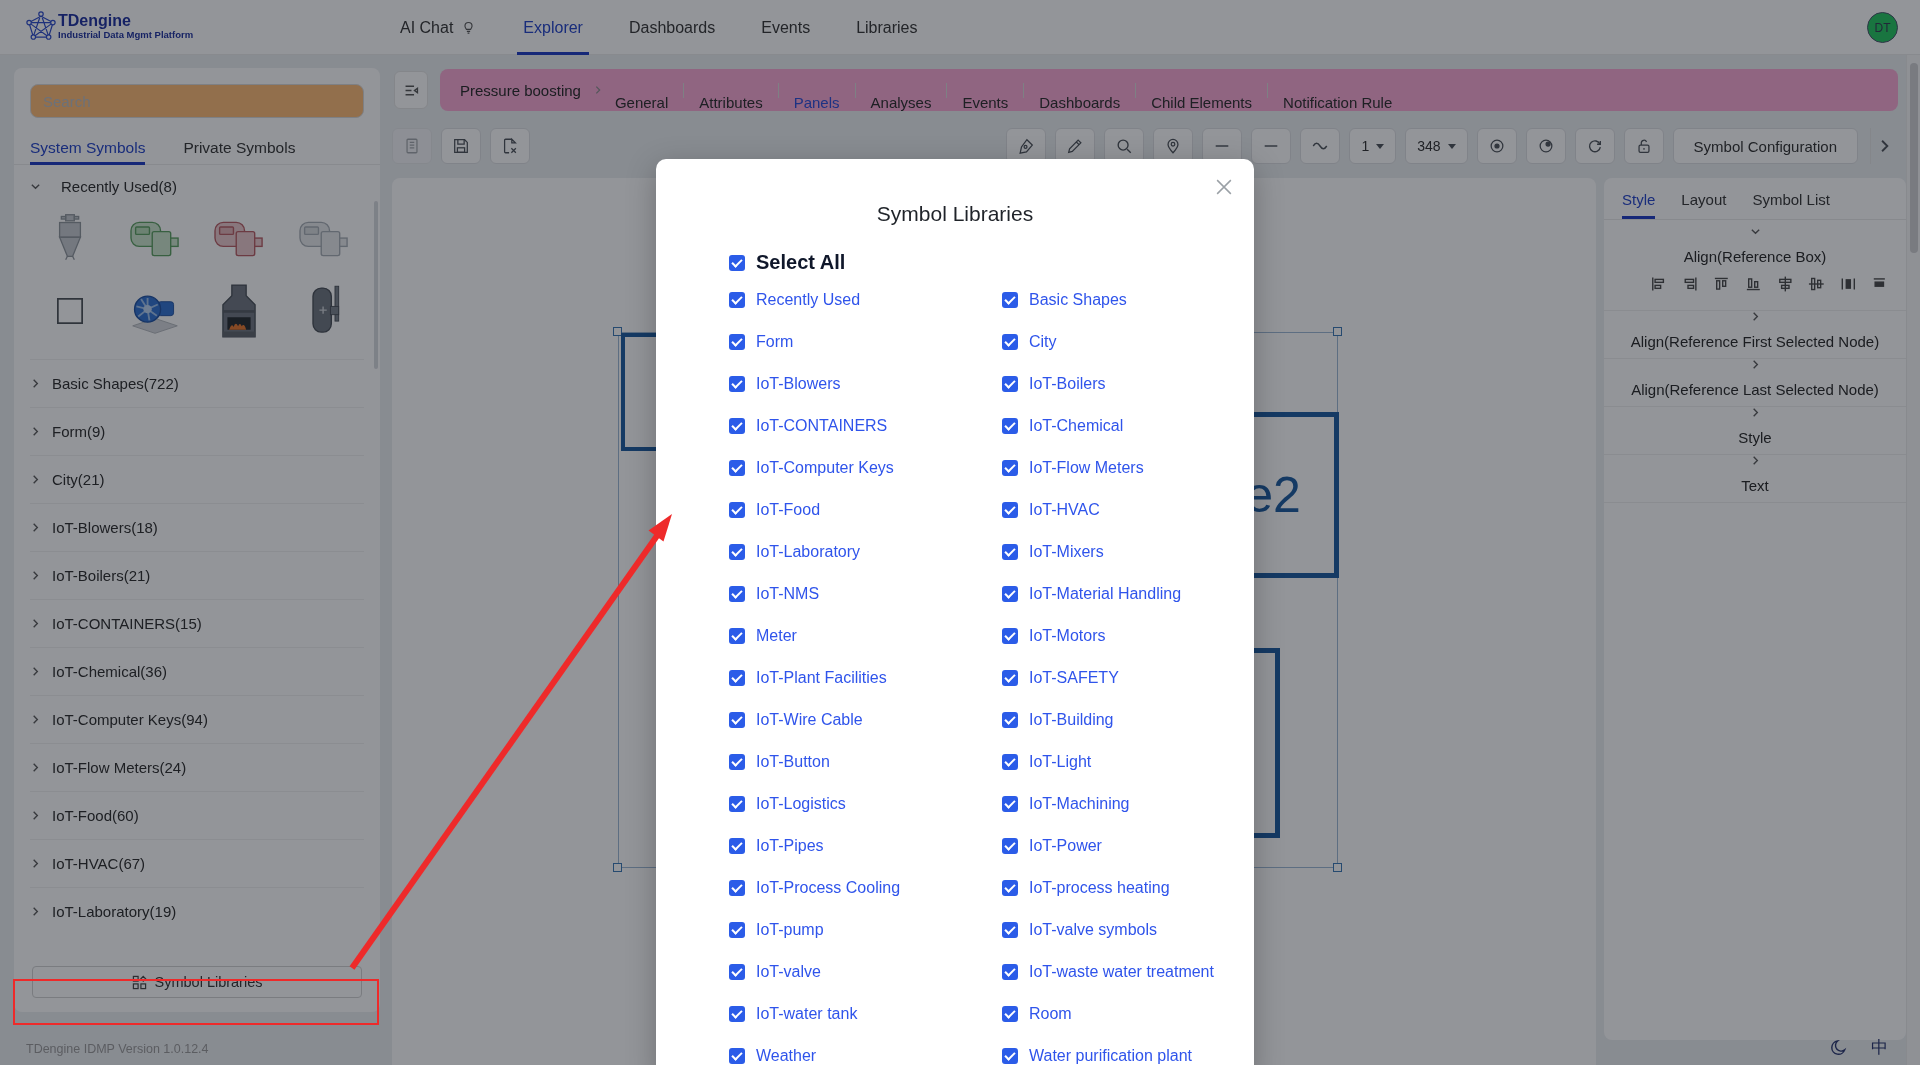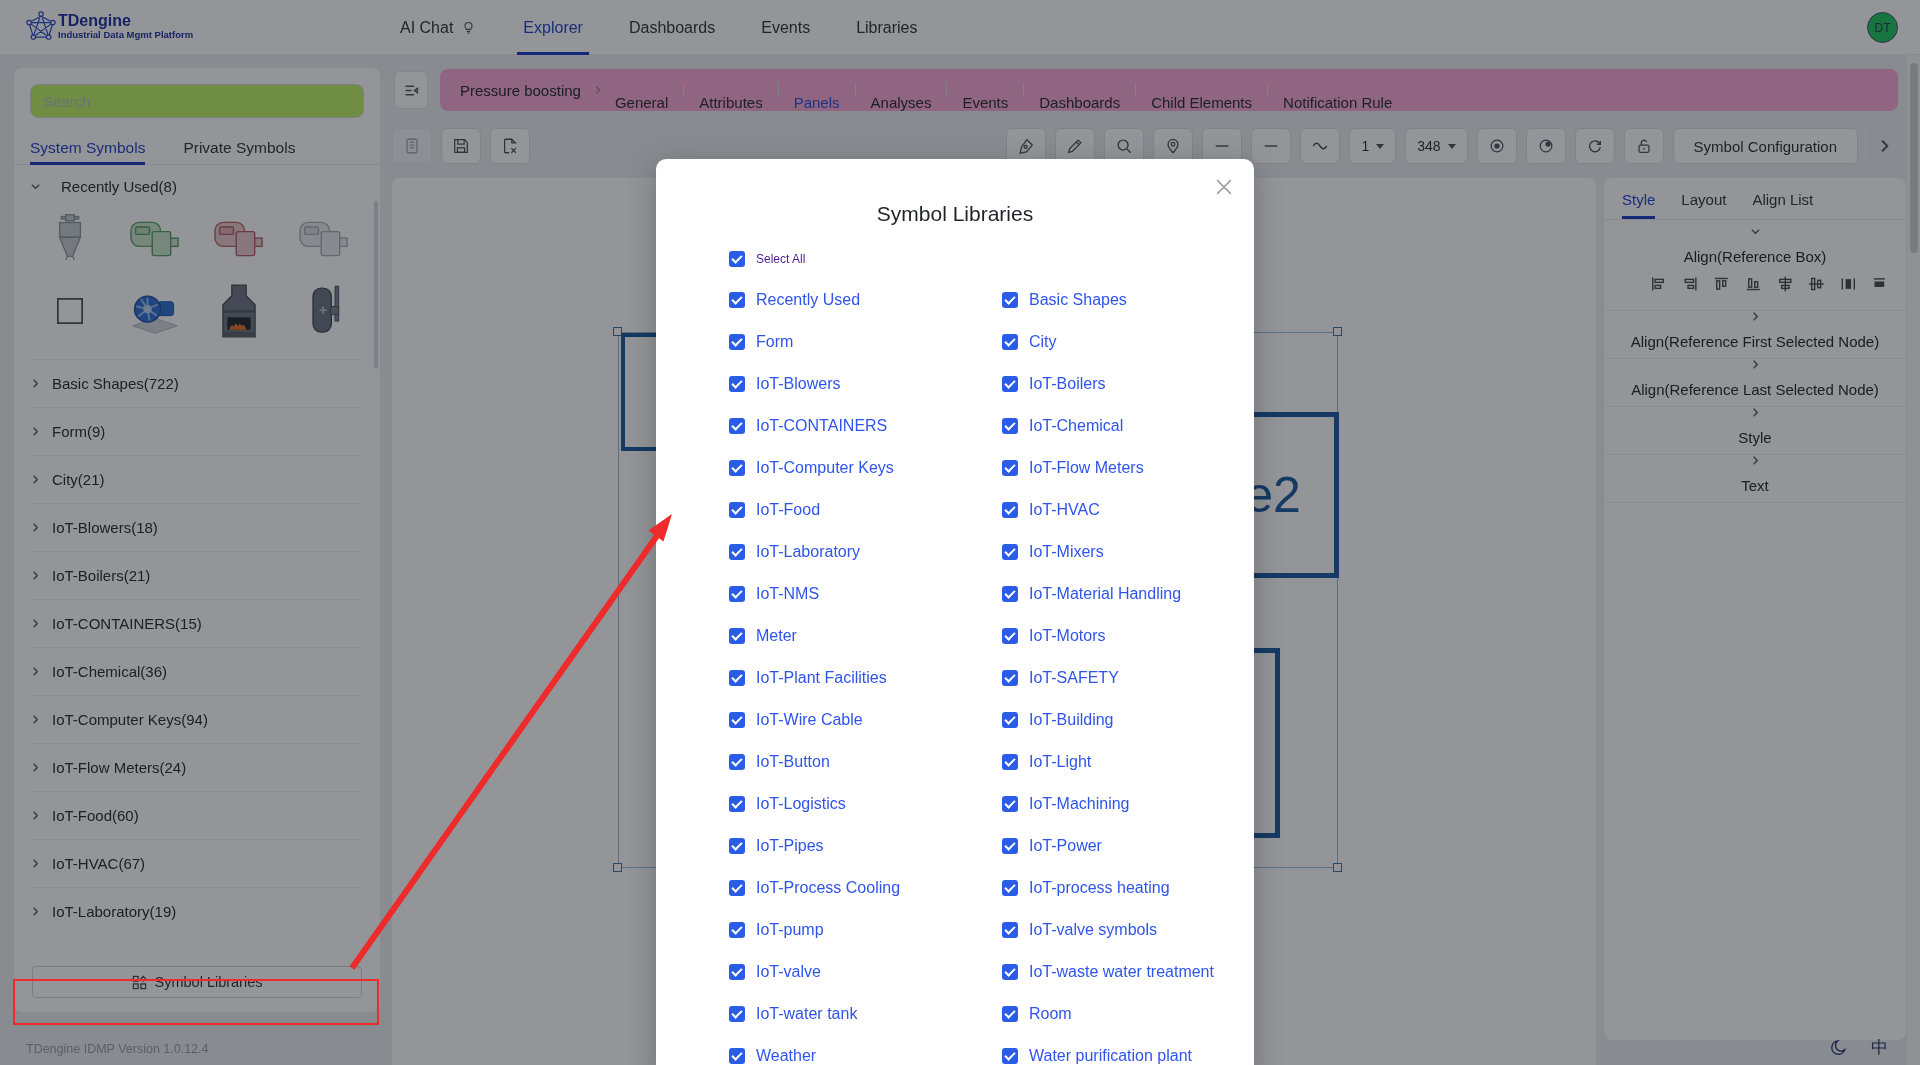--- a/index.html
+++ b/index.html
@@ -14,21 +14,21 @@
   .brand-sub { font-size:9.5px; font-weight:bold; color:#1c2f9e; }
   .top-nav { position:absolute; left:400px; top:0; height:55px; display:flex; gap:46px; }
   .nav-item { position:relative; display:flex; align-items:center; gap:7px; font-size:16px; color:#333; cursor:pointer; }
   .nav-item.active { color:#2242c9; }
   .nav-item.active::after { content:''; position:absolute; left:-6px; right:-6px; bottom:0; height:3px; background:#1d39c4; }
   .avatar { position:absolute; right:22px; top:12px; width:31px; height:31px; border:1.5px solid #49526b; border-radius:50%; display:flex; align-items:center; justify-content:center; font-size:12px; color:#30394f; background:#22c55e; }
 
   
   .sidebar-card { position:absolute; left:14px; top:68px; width:366px; height:944px; background:#fff; border-radius:8px; display:flex; flex-direction:column; z-index:1; }
   .search-wrap { margin:16px 16px 0; height:34px; }
-  .search-input { width:100%; height:34px; border:1px solid #d9d9d9; border-radius:8px; padding:0 12px; font-size:15px; color:#333; outline:none; font-family:"Liberation Sans",sans-serif; background:#bef264; }
+  .search-input { width:100%; height:34px; border:1px solid #d9d9d9; border-radius:8px; padding:0 12px; font-size:15px; color:#333; outline:none; font-family:"Liberation Sans",sans-serif; background:#fdba74; }
   .search-input::placeholder { color:#b9bdc4; }
   .sb-tabs { margin-top:13px; padding:0 16px; display:flex; gap:38px; height:34px; border-bottom:1px solid #ececec; }
   .sb-tab { position:relative; font-size:15.5px; color:#333; display:flex; align-items:center; cursor:pointer; }
   .sb-tab.active { color:#2242c9; }
   .sb-tab.active::after { content:''; position:absolute; left:0; right:0; bottom:-1px; height:3px; background:#1d39c4; }
   .sb-scroll { flex:1; overflow:hidden; padding:0 16px; position:relative; }
   .recent-header { height:42px; display:flex; align-items:center; gap:20px; font-size:15px; color:#2a2a2a; cursor:pointer; }
   .chev { width:11px; height:11px; color:#595959; flex:none; }
   .chev.down { transform:rotate(90deg); }
   .thumb-grid { display:grid; grid-template-columns:repeat(4,1fr); gap:8px 12px; padding:0 4px 16px; }
@@ -86,21 +86,21 @@
   
   .corner-icons { position:absolute; right:32px; top:1036px; display:flex; gap:22px; align-items:center; z-index:1; }
   .lang-zh { font-size:17px; color:#27346e; cursor:pointer; }
 
   
   .overlay { position:absolute; inset:0; background:rgba(16,20,28,0.45); z-index:50; }
   .modal { position:absolute; left:656px; top:159px; width:598px; height:920px; background:#fff; border-radius:10px; box-shadow:0 8px 30px rgba(0,0,0,.25); z-index:60; }
   .modal-close { position:absolute; right:19px; top:17px; width:22px; height:22px; display:flex; align-items:center; justify-content:center; color:#9aa0a6; cursor:pointer; }
   .modal-title { margin-top:43px; text-align:center; font-size:21px; color:#1f2329; }
   .select-all-row { position:absolute; left:73px; top:92px; display:flex; align-items:center; gap:11px; cursor:pointer; }
-  .select-all-label { font-size:12px; font-weight:normal; color:#4c1d95; }
+  .select-all-label { font-size:20px; font-weight:bold; color:#0f172a; }
   .lib-grid { position:absolute; left:73px; top:120px; right:30px; display:grid; grid-template-columns:273px auto; grid-auto-rows:42px; align-items:center; }
   .lib-item { display:flex; align-items:center; gap:11px; cursor:pointer; }
   .lib-label { font-size:16px; color:#2f54eb; }
   .cbx { position:relative; width:16px; height:16px; background:#2b5ce8; border-radius:3px; flex:none; cursor:pointer; }
   .cbx::after { content:''; position:absolute; left:3px; top:4px; width:8px; height:4px; border-left:2px solid #fff; border-bottom:2px solid #fff; transform:rotate(-45deg); }
 
   
   .red-box { position:absolute; left:13px; top:979px; width:366px; height:46px; border:2.5px solid #ee2a2a; z-index:70; pointer-events:none; }
   .arrow-layer { position:absolute; inset:0; z-index:70; pointer-events:none; }
 </style>
@@ -485,21 +485,21 @@
   <div class="node-rect node-e2">
     <span>e2</span>
   </div>
   <div class="node-rect node-b"></div>
 </div>
 
 <div class="right-panel">
   <div class="rp-tabs">
     <div class="rp-tab active">Style</div>
     <div class="rp-tab">Layout</div>
-    <div class="rp-tab">Align List</div>
+    <div class="rp-tab">Symbol List</div>
   </div>
 
   <div class="rp-head first">
     <svg class="chev down" viewBox="0 0 12 12">
         <path d="M4 2l4 4-4 4" fill="none" stroke="currentColor" stroke-width="1.5"></path>
       </svg>
     <span>Align(Reference Box)</span>
   </div>
   <div class="align-icons">
     <svg viewBox="0 0 18 18" fill="none" stroke="currentColor" stroke-width="1.5">

